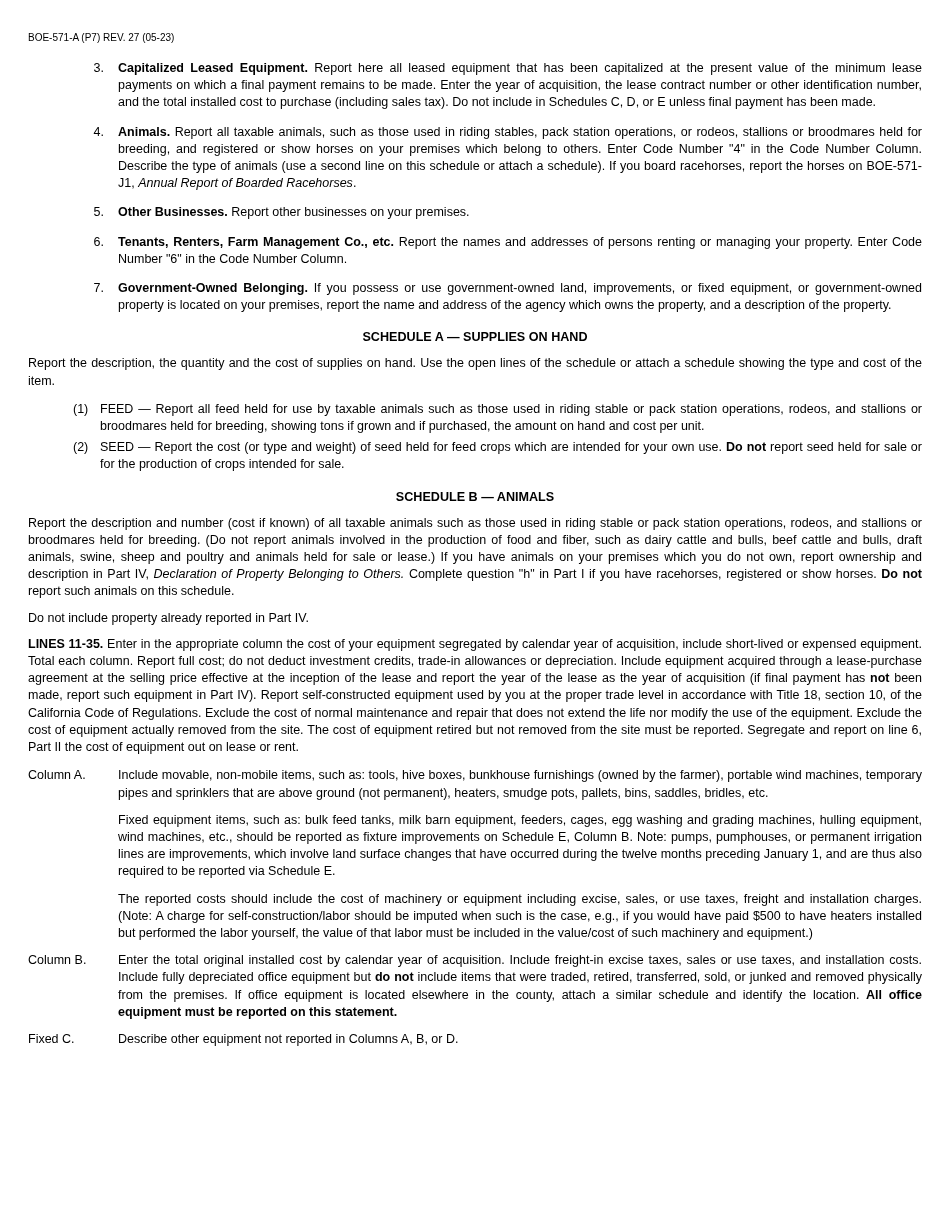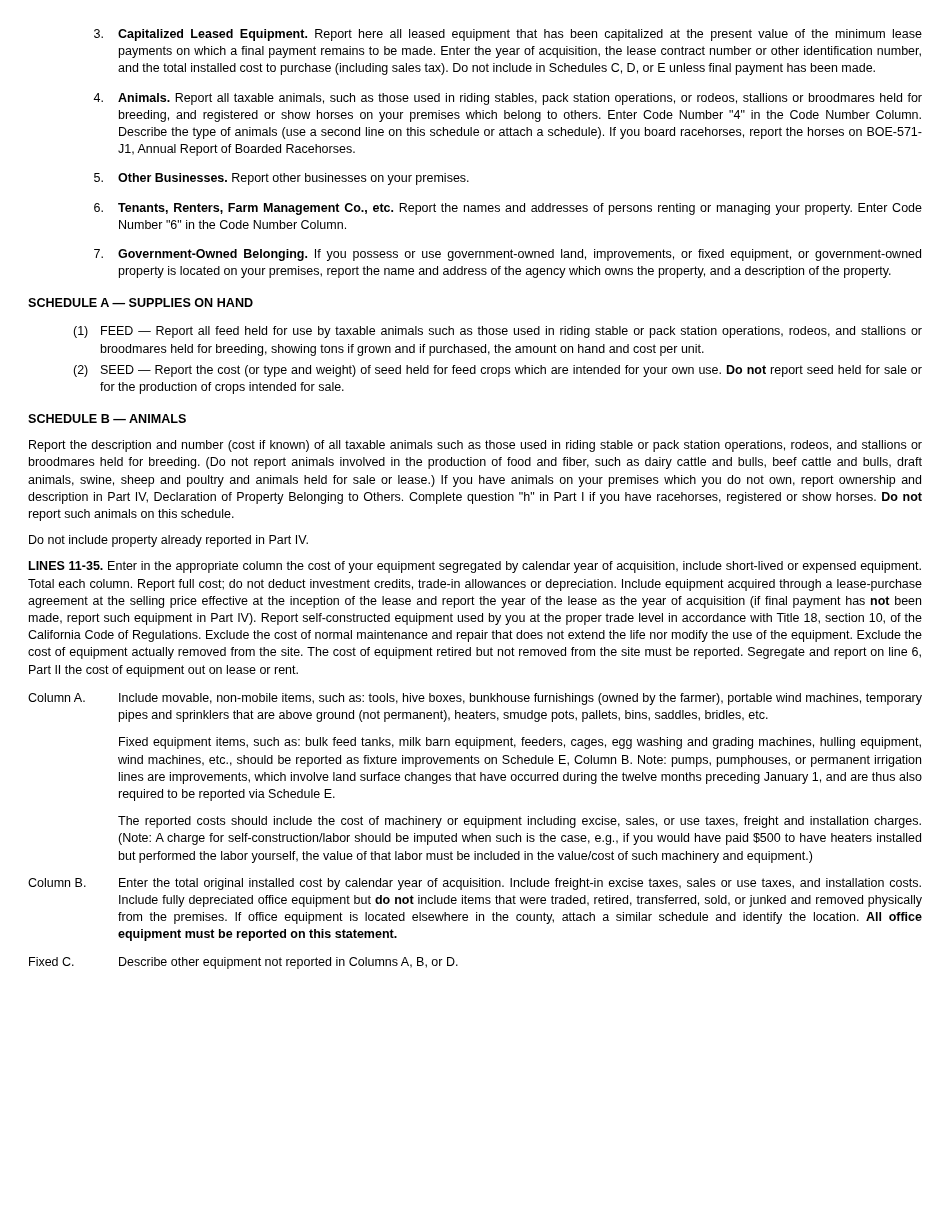--- a/index.html
+++ b/index.html
@@ -14,37 +14,37 @@
   .form-id {
     font-size: 10px;
     line-height: 12px;
     margin: 6px 0 16px 0;
     text-align: left;
   }
 
   .txt { font-size: 12.5px; line-height: 17.2px; text-align: justify; }
 
   .b { font-weight: bold; }
-  .i { }
+  .i { font-style: italic; }
 
   .num-item { display: flex; margin-bottom: 12px; }
   .num-cell {
     flex: 0 0 90px;
     box-sizing: border-box;
     text-align: right;
     padding-right: 14px;
   }
   .body-cell { flex: 1; }
 
   .schedule-heading {
     font-size: 12.6px;
     font-weight: bold;
     line-height: 17px;
     margin: 15px 0 9px 0;
-    text-align: left;
+    text-align: center;
   }
 
   p.para { margin: 0 0 9px 0; }
 
   .sub-list { margin-top: 11px; }
   .sub-item { display: flex; margin-bottom: 4px; }
   .sub-num {
     flex: 0 0 72px;
     box-sizing: border-box;
     padding-left: 45px;
@@ -54,20 +54,21 @@
   .col-label { flex: 0 0 90px; font-weight: normal; }
   .col-body { flex: 1; }
   .col-body p { margin: 0 0 10px 0; }
   .col-body p:last-child { margin-bottom: 0; }
 </style>
 </head>
 <body>
 
 <div class="page">
 
+  <div class="form-id">BOE-571-A (P7) REV. 27 (05-23)</div>
 
   <div class="txt">
 
     <div class="num-item">
       <div class="num-cell">3.</div>
       <div class="body-cell"><span class="b">Capitalized Leased Equipment.</span><span> Report here all leased equipment that has been capitalized at the present value of the minimum lease payments on which a final payment remains to be made. Enter the year of acquisition, the lease contract number or other identification number, and the total installed cost to purchase (including sales tax). Do not include in Schedules C, D, or E unless final payment has been made.</span></div>
     </div>
 
     <div class="num-item">
       <div class="num-cell">4.</div>
@@ -87,20 +88,21 @@
     <div class="num-item">
       <div class="num-cell">7.</div>
       <div class="body-cell"><span class="b">Government-Owned Belonging.</span><span> If you possess or use government-owned land, improvements, or fixed equipment, or government-owned property is located on your premises, report the name and address of the agency which owns the property, and a description of the property.</span></div>
     </div>
 
   </div>
 
   <div class="schedule-heading">SCHEDULE A — SUPPLIES ON HAND</div>
 
   <div class="txt">
+    <p class="para"><span>Report the description, the quantity and the cost of supplies on hand. Use the open lines of the schedule or attach a schedule showing the type and cost of the item.</span></p>
 
     <div class="sub-list">
       <div class="sub-item">
         <div class="sub-num">(1)</div>
         <div class="body-cell"><span>FEED — Report all feed held for use by taxable animals such as those used in riding stable or pack station operations, rodeos, and stallions or broodmares held for breeding, showing tons if grown and if purchased, the amount on hand and cost per unit.</span></div>
       </div>
       <div class="sub-item">
         <div class="sub-num">(2)</div>
         <div class="body-cell"><span>SEED — Report the cost (or type and weight) of seed held for feed crops which are intended for your own use. </span><span class="b">Do not</span><span> report seed held for sale or for the production of crops intended for sale.</span></div>
       </div>

